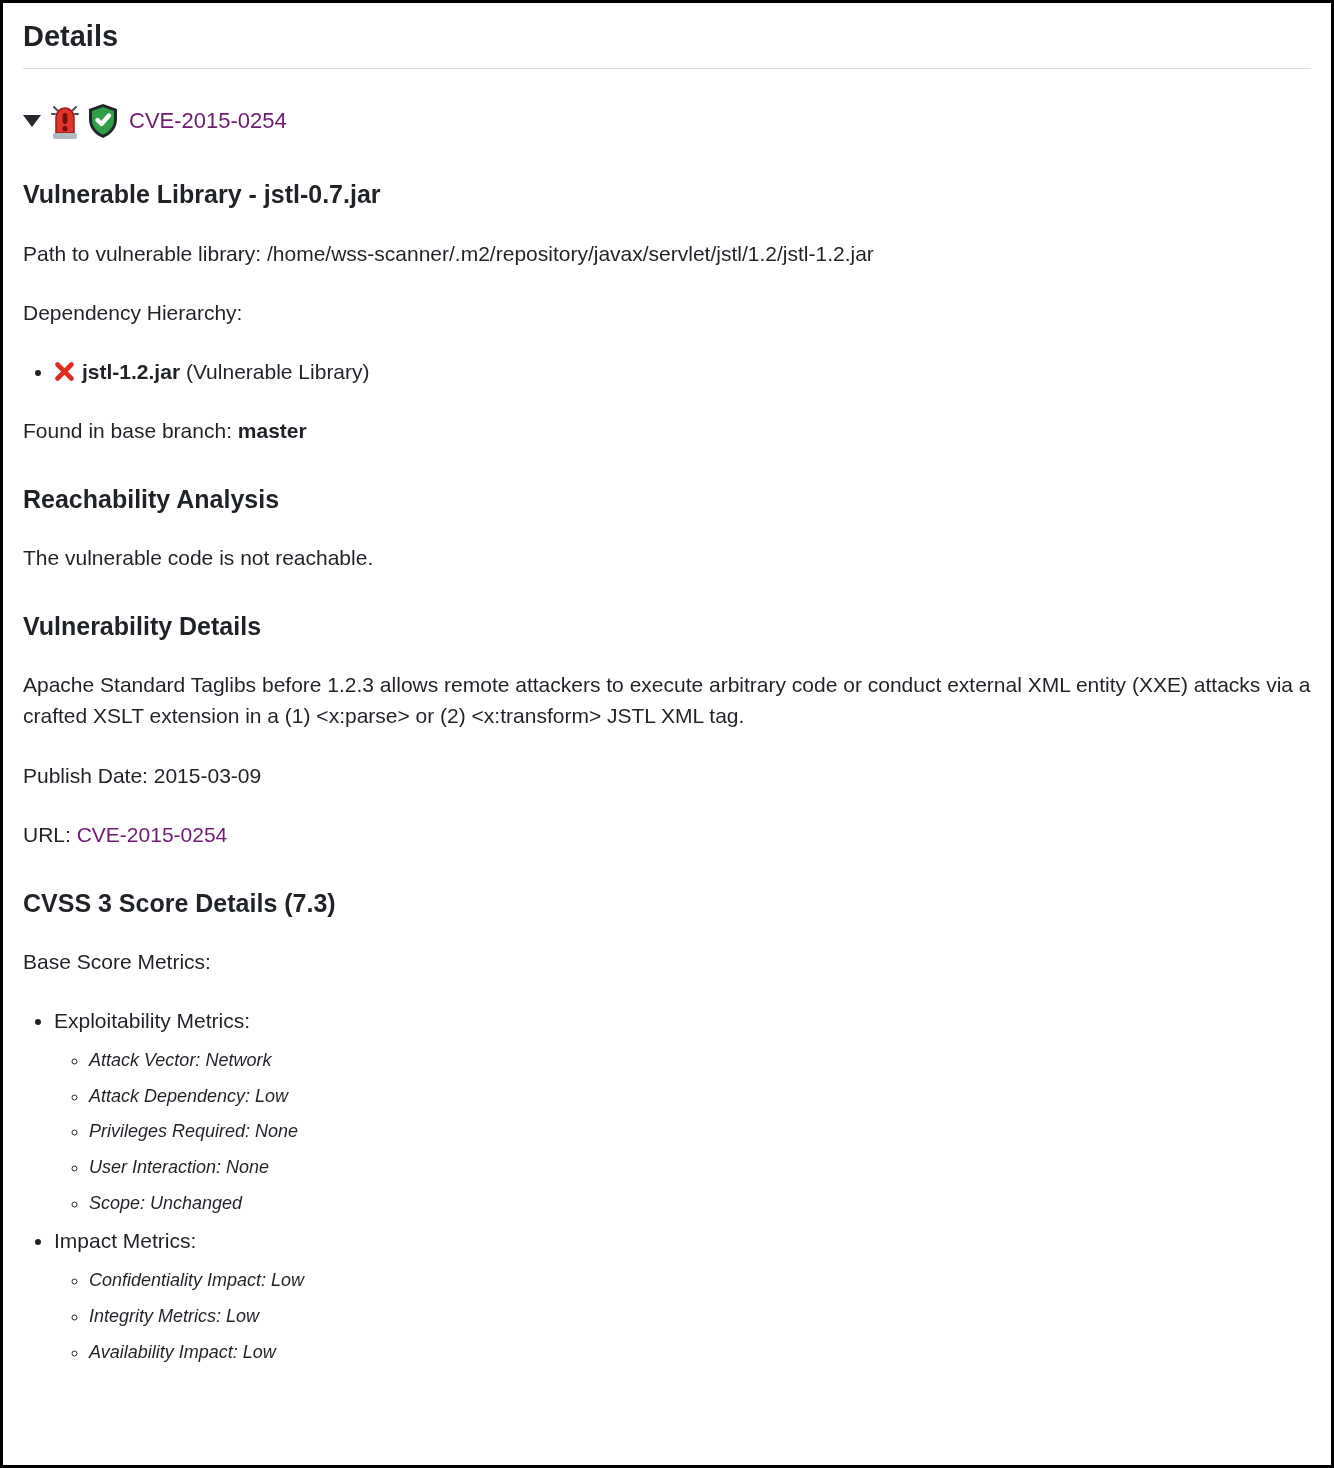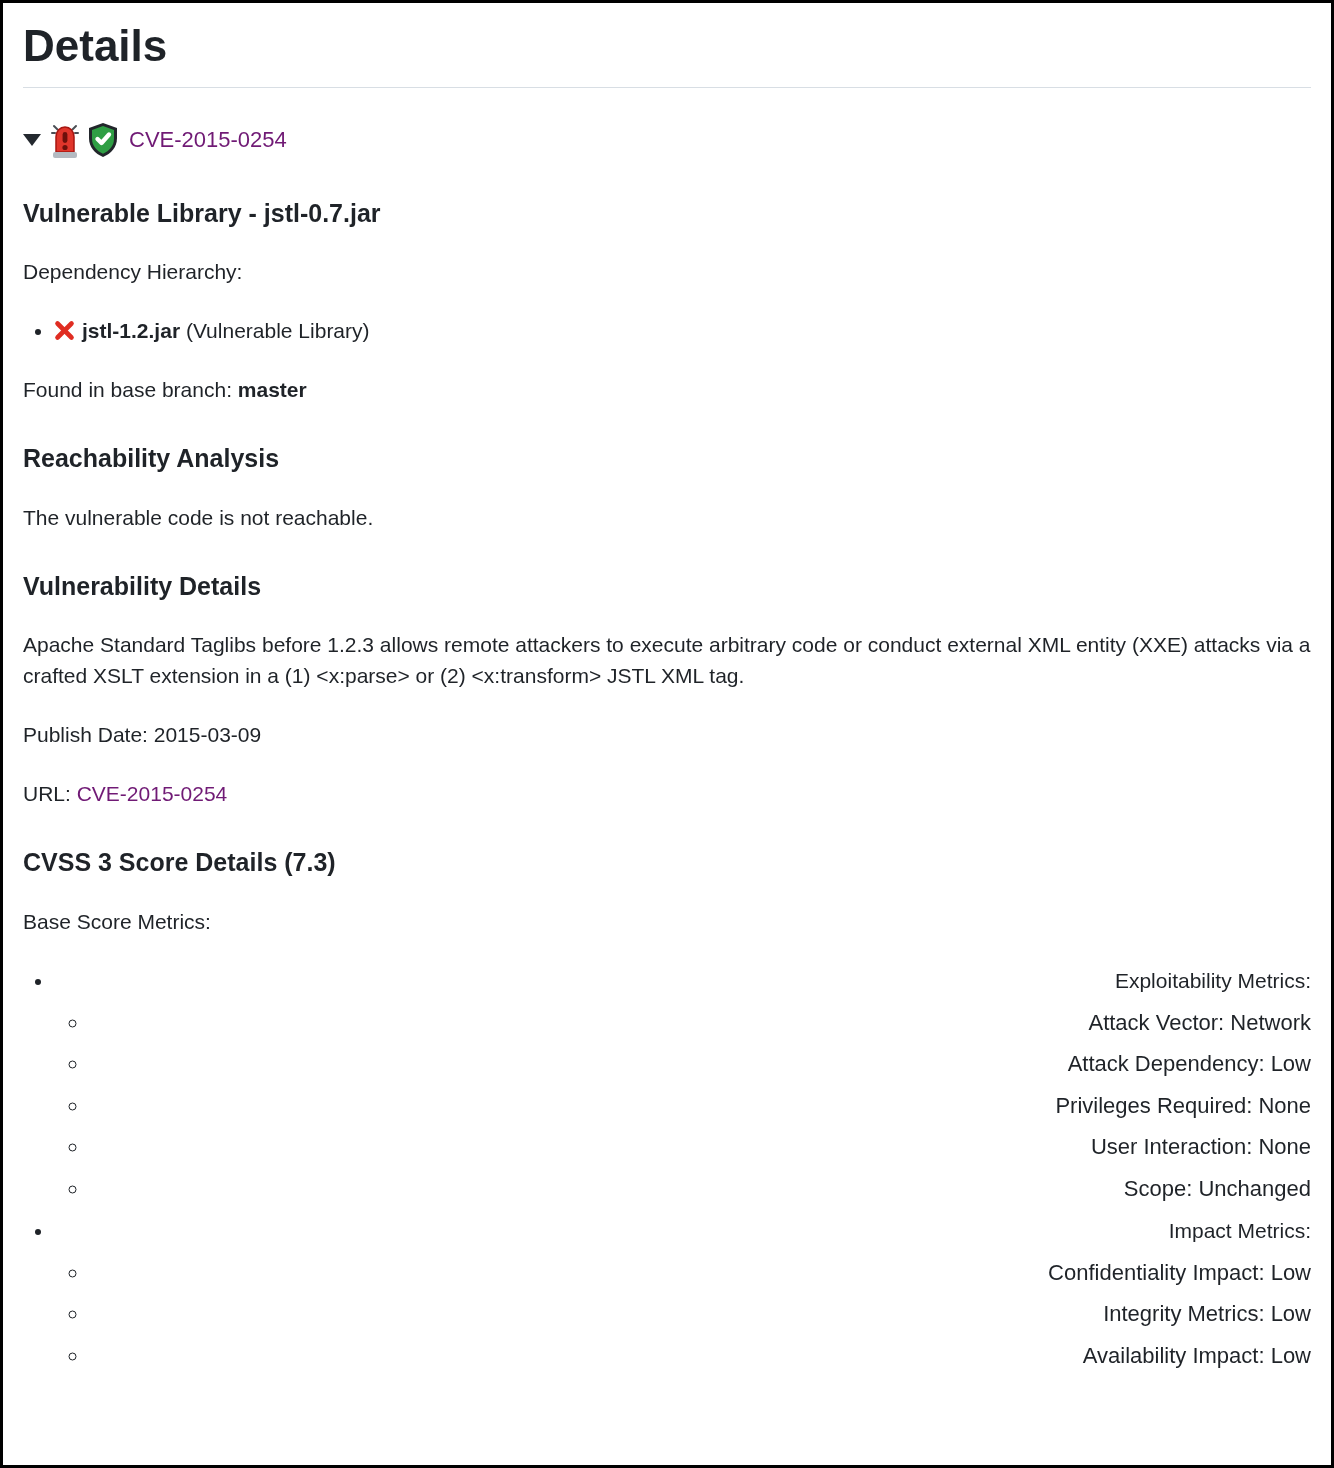--- a/index.html
+++ b/index.html
@@ -8,21 +8,21 @@
     background: #ffffff;
     border: 3px solid #000000;
     font-family: "Liberation Sans", "DejaVu Sans", sans-serif;
     color: #1f2328;
     overflow: hidden;
   }
   .content {
     padding: 12px 20px 0 20px;
   }
   .page-title {
-    font-size: 44px;
+    font-size: 29px;
     font-weight: 700;
     line-height: 1.25;
     padding-bottom: 14px;
     margin-top: 3px;
     border-bottom: 1px solid #d8dee4;
   }
   .summary-row {
     display: flex;
     align-items: center;
     margin-top: 32px;
@@ -70,36 +70,36 @@
   .cross-icon {
     display: inline-block;
     width: 21px; height: 21px;
     vertical-align: -3px;
     margin-right: 7px;
   }
   ul.metrics-list {
     margin: 13px 0 28px 0;
     padding-left: 31px;
     list-style: disc;
-    text-align: right;
   }
   ul.metrics-list > li {
     font-size: 21px;
     line-height: 1.48;
     margin-bottom: 6px;
   }
   ul.metrics-sublist {
     margin-top: 11px;
     padding-left: 35px;
     list-style: circle;
   }
   ul.metrics-sublist > li {
-    font-size: 22px;
+    font-size: 18px;
     line-height: 1.48;
     margin-bottom: 9px;
+    font-style: italic;
   }
 </style>
 </head>
 <body>
 
 <div class="content">
 
   <h2 class="page-title">Details</h2>
 
   <div class="summary-row">
@@ -124,20 +124,21 @@
         <path d="M16 4 L27 8 V16.5 C27 24 22.4 28.8 16 31.8 C9.6 28.8 5 24 5 16.5 V8 Z" fill="#2f9e44"></path>
         <path d="M10.5 17 L14.5 21 L22 12.5" fill="none" stroke="#ffffff" stroke-width="4.4" stroke-linecap="round" stroke-linejoin="round"></path>
       </svg>
     </span>
     <a class="cve-link" href="#">CVE-2015-0254</a>
   </div>
 
   <h3 class="section-heading">Vulnerable Library - jstl-0.7.jar</h3>
 
 
+  <p class="body-text">Path to vulnerable library: /home/wss-scanner/.m2/repository/javax/servlet/jstl/1.2/jstl-1.2.jar</p>
 
   <p class="body-text">Dependency Hierarchy:</p>
 
   <ul class="dep-list">
     <li>
       <span class="cross-icon">
         <svg width="21" height="21" viewBox="0 0 21 21">
           <g stroke="#e02d22" stroke-width="4.6" stroke-linecap="round">
             <line x1="3.5" y1="3.5" x2="17.5" y2="17.5"></line>
             <line x1="17.5" y1="3.5" x2="3.5" y2="17.5"></line>

